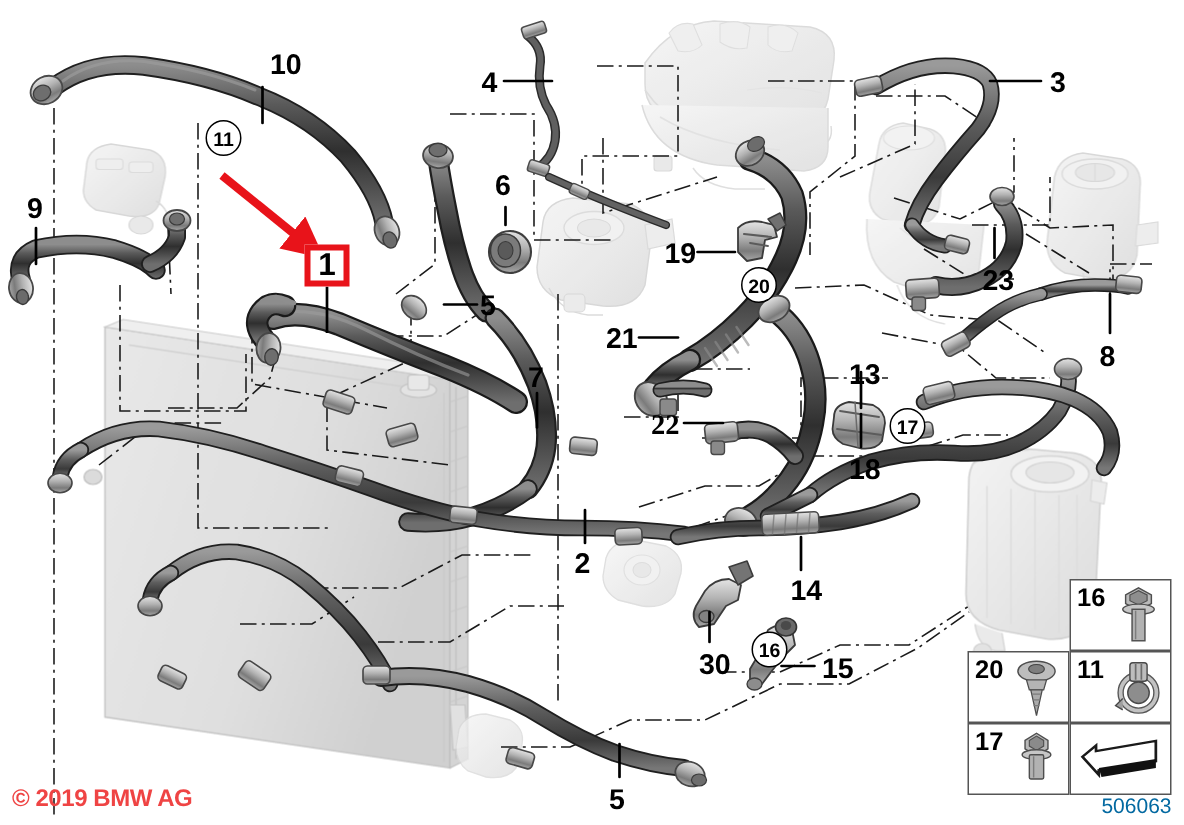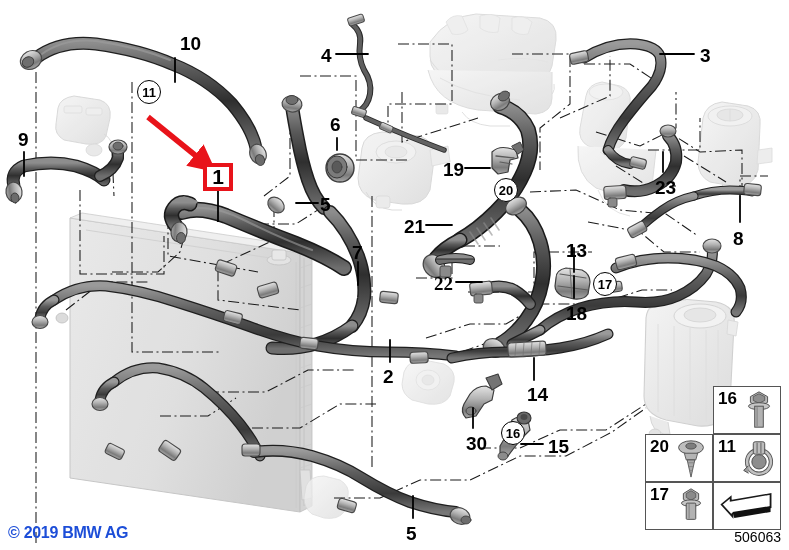--- a/index.html
+++ b/index.html
@@ -64,30 +64,30 @@
     font-size: 21px;
     color: #000;
   }
   #copyright {
     position: absolute;
     left: 8px;
     top: 524px;
     font-family: "Liberation Sans", sans-serif;
     font-weight: bold;
     font-size: 16px;
-    color: #1d4ed8;
+    color: #ef4444;
     letter-spacing: -0.3px;
   }
   #drawing-number {
     position: absolute;
     right: 8px;
     top: 529px;
     font-family: "Liberation Sans", sans-serif;
     font-size: 14px;
-    color: #000000;
+    color: #0369a1;
   }
   #legend-grid {
     position: absolute;
     left: 645px;
     top: 386px;
     width: 136px;
     height: 144px;
   }
   .legend-cell {
     position: absolute;

